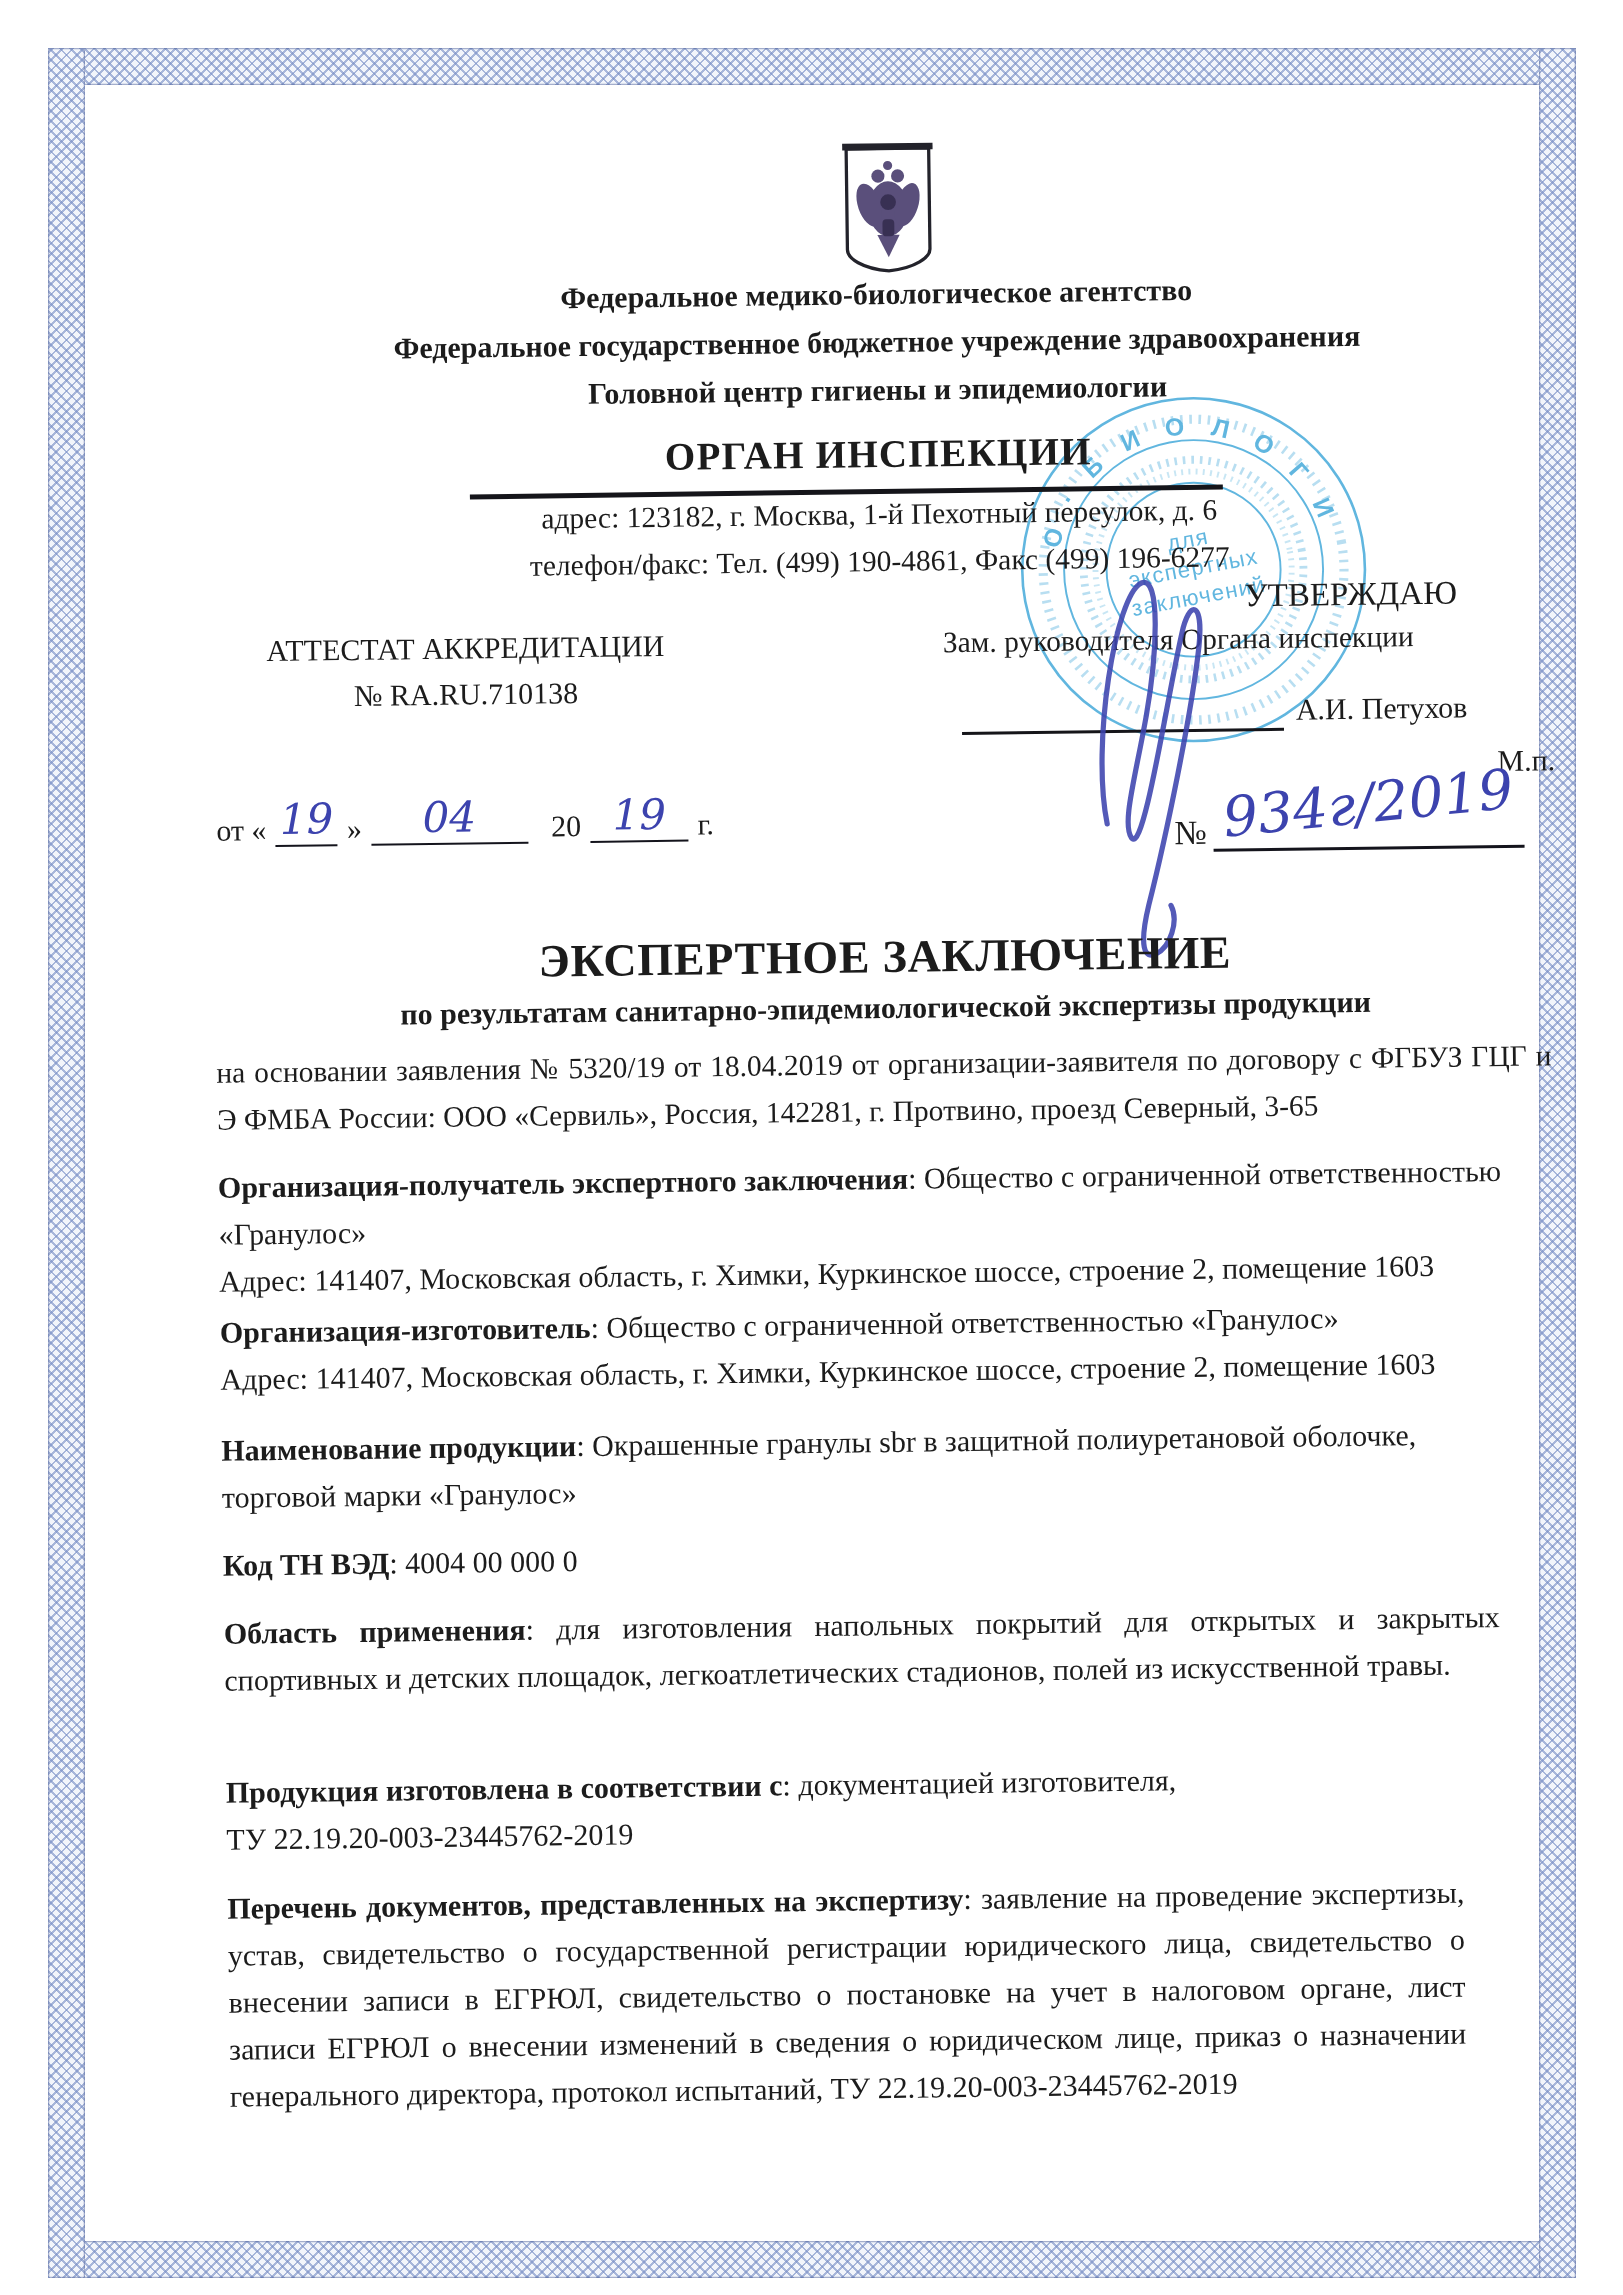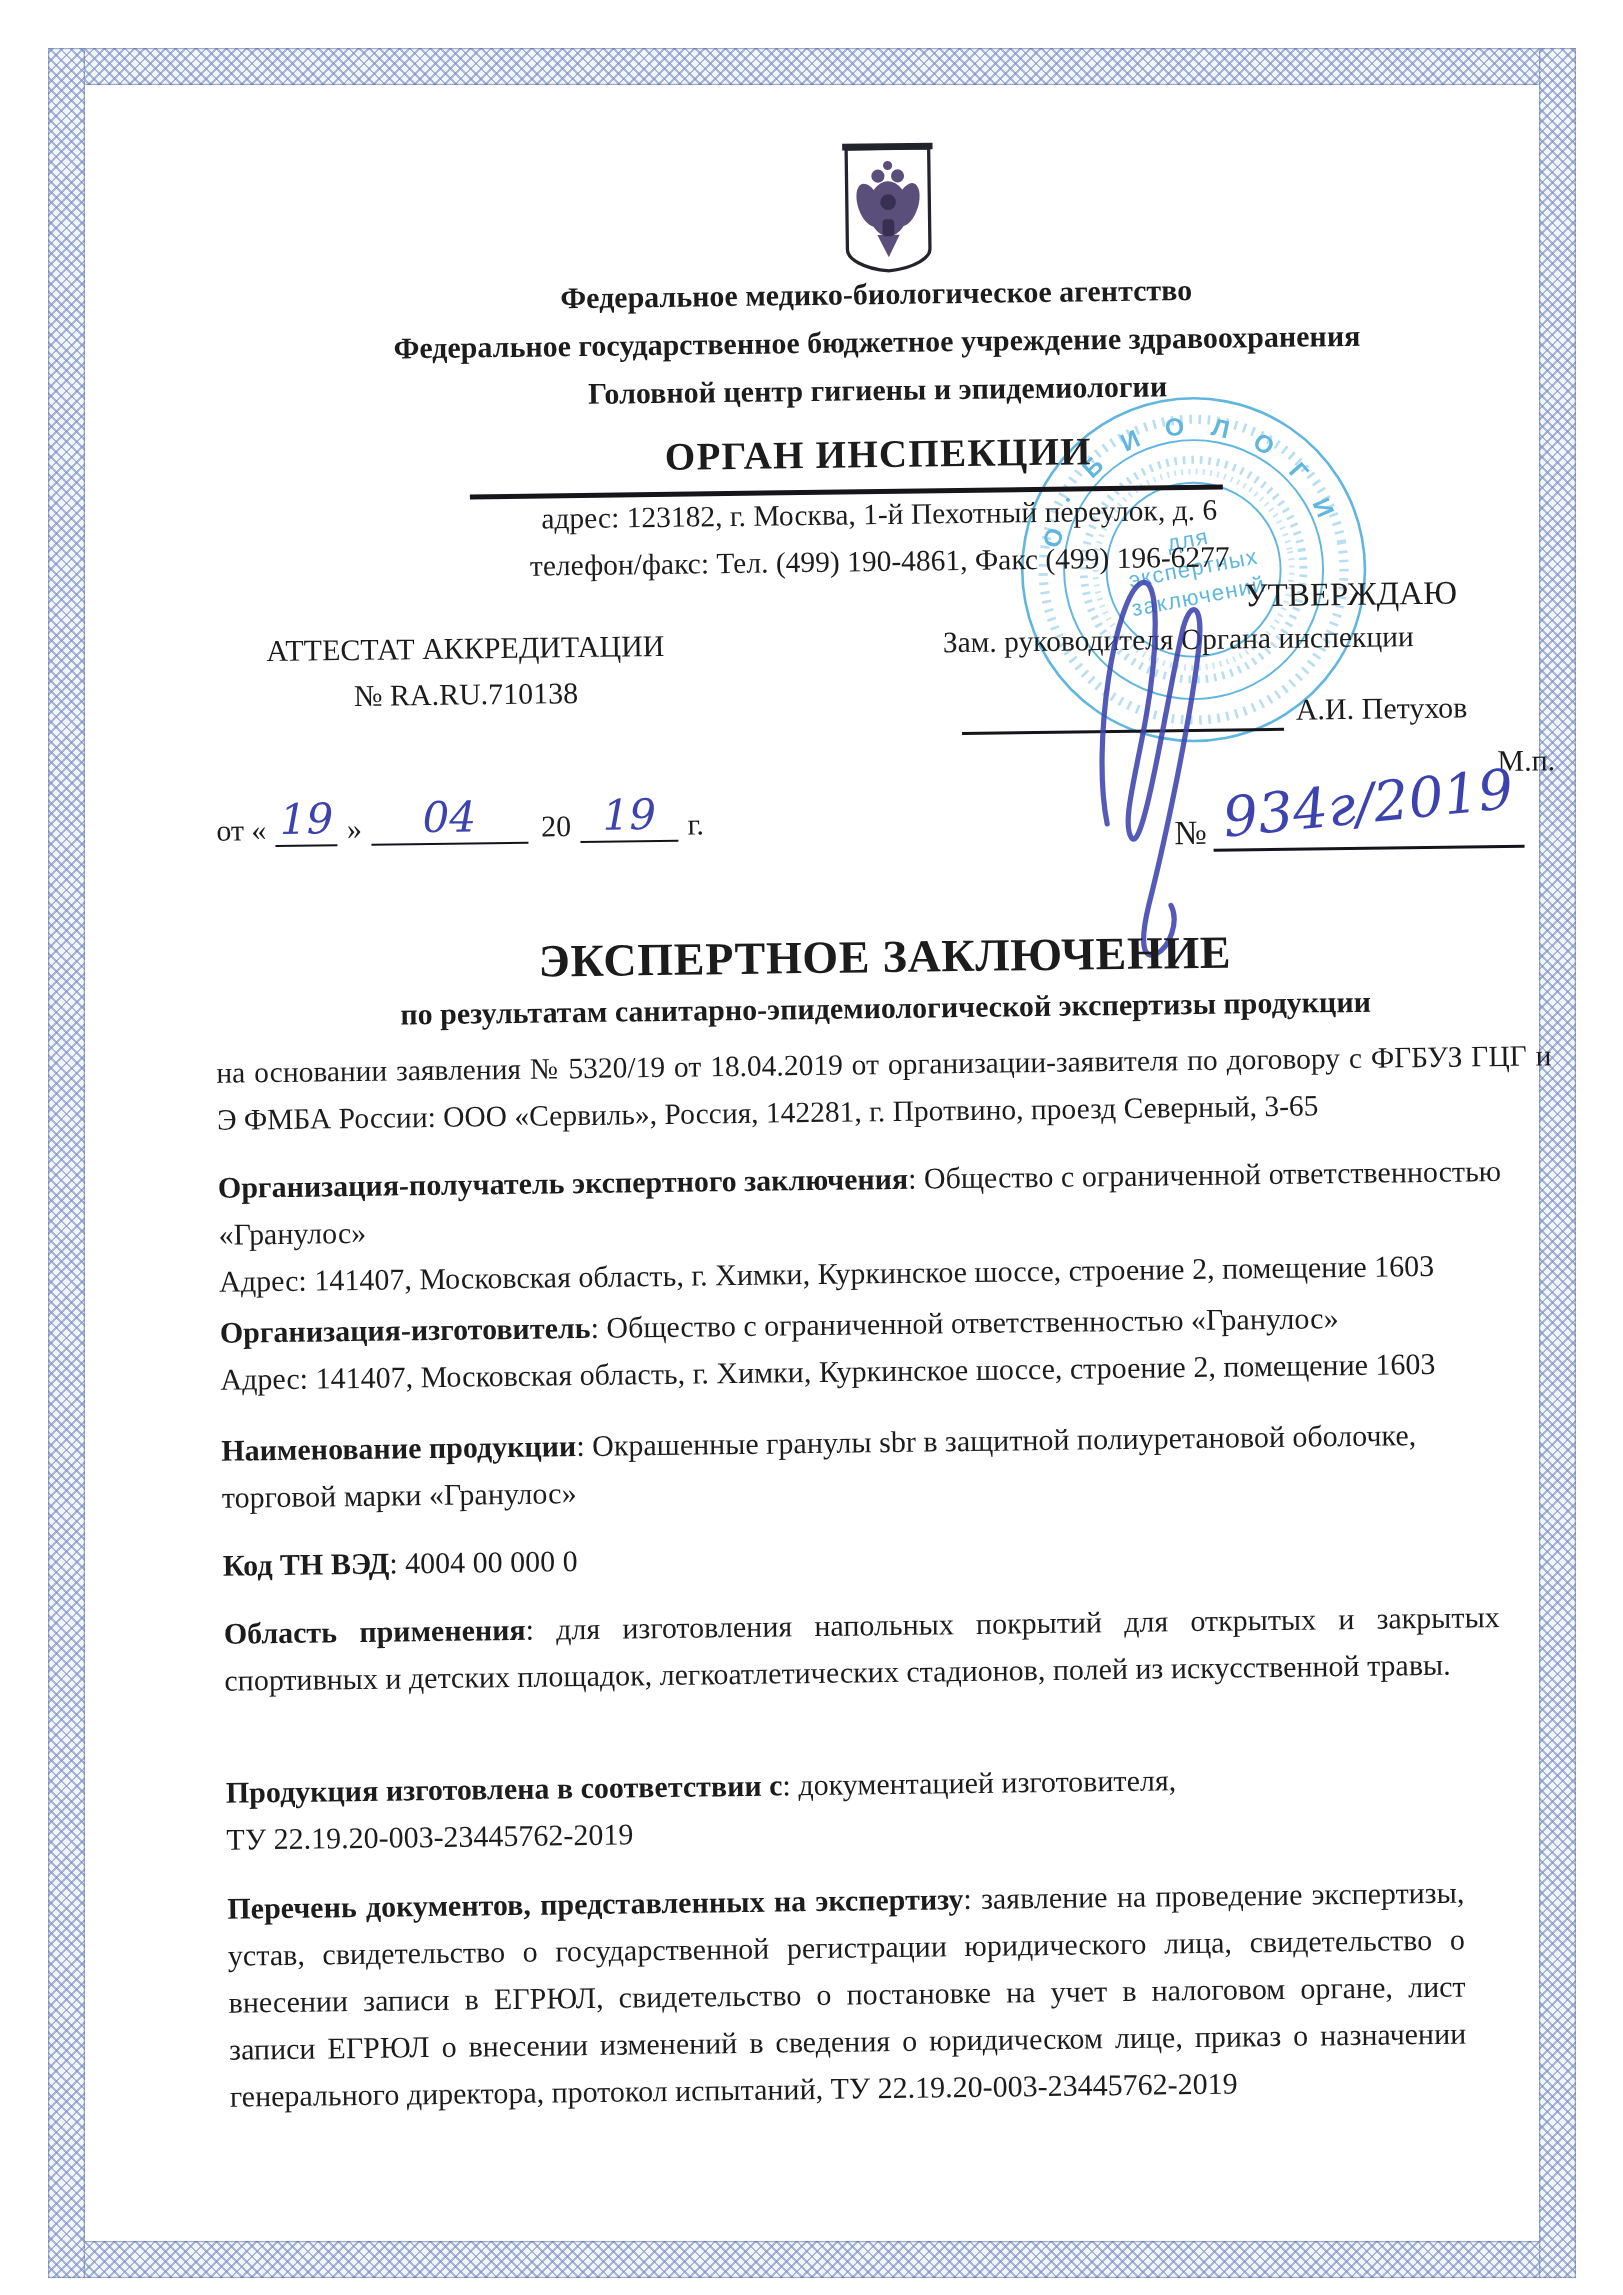--- a/index.html
+++ b/index.html
@@ -107,21 +107,21 @@
   <div class="abs" style="left:949px;top:628px;font-size:29.5px">Зам. руководителя Органа инспекции</div>
   <div class="abs rule" style="left:967px;top:734px;width:322px;height:3.3px"></div>
   <div class="abs" style="left:1301px;top:699px;font-size:30px">А.И. Петухов</div>
   <div class="abs" style="left:1502px;top:753px;font-size:30px">М.п.</div>
 
   <div class="abs date-row" style="left:220px;top:800px">
     <span>от «</span>
     <span class="blank" style="width:62px"><span class="hand" style="font-size:42px">19</span></span>
     <span>»</span>
     <span class="blank" style="width:157px"><span class="hand" style="font-size:42px">04</span></span>
-    <span style="margin-left:4px">20</span>
+    <span style="margin-left:14px">20</span>
     <span class="blank" style="width:98px"><span class="hand" style="font-size:42px">19</span></span>
     <span>г.</span>
   </div>
 
   <div class="abs num-row" style="left:1178px;top:806px">
     <span>№</span>
     <span class="blank" style="width:311px;height:48px;border-bottom-width:3.3px">
       <span class="hand" style="font-size:55px;display:inline-block;transform:rotate(-5deg) translateY(-6.5px)">934г/2019</span>
     </span>
   </div>

